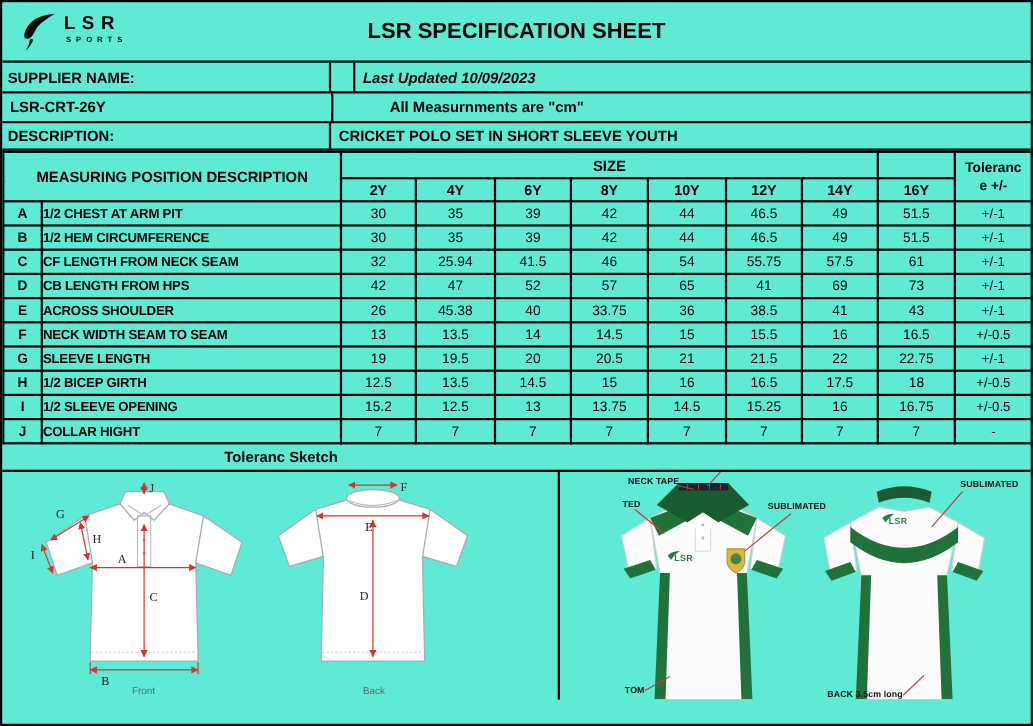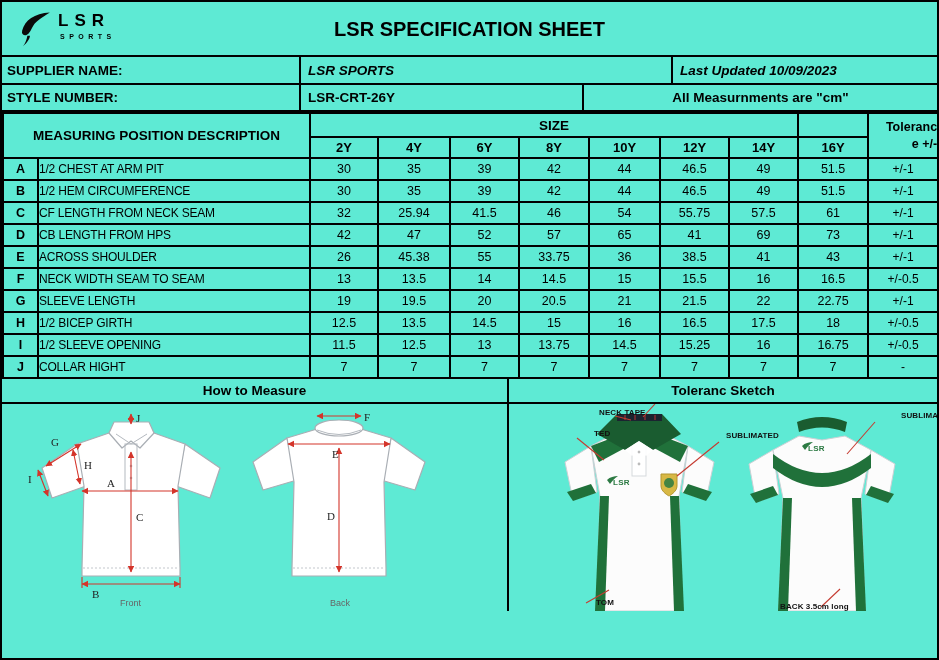--- a/index.html
+++ b/index.html
@@ -30,24 +30,24 @@
   .v-italic{font-style:italic;}
   .info-extra{border-left:2px solid #000;font-weight:bold;font-size:13.5px;padding-left:7px;}
   .extra-italic{font-style:italic;margin-left:20px;}
   .extra-center{justify-content:center;padding-left:0;}
   
   table.spec{border-collapse:collapse;table-layout:fixed;width:935px;}
   table.spec th,table.spec td{border:2px solid #000;padding:0;box-sizing:border-box;overflow:hidden;white-space:nowrap;}
   th.pos-h{font-size:13.5px;font-weight:bold;text-align:center;}
   th.size-h{font-size:13.5px;font-weight:bold;text-align:center;height:24px;}
   th.empty-h{height:24px;}
-  th.tol-h{font-size:12.5px;font-weight:bold;text-align:right;padding-left:4px;line-height:1.3;}
+  th.tol-h{font-size:12.5px;font-weight:bold;text-align:center;padding-left:4px;line-height:1.3;}
   th.size-lbl{font-size:13px;font-weight:bold;text-align:center;height:21px;}
   td.c-letter{font-size:12.5px;font-weight:bold;text-align:center;height:22px;}
-  td.c-desc{font-size:12px;font-weight:normal;text-align:left;padding-left:5px;letter-spacing:-0.2px;margin-top:28px;}
+  td.c-desc{font-size:12px;font-weight:bold;text-align:left;padding-left:5px;letter-spacing:-0.2px;margin-top:28px;}
   td.c-val{font-size:12.5px;text-align:center;}
   td.c-tol{font-size:12px;text-align:center;}
   
   .bottom-headers{display:grid;grid-template-columns:507px 1fr;border-bottom:2px solid #000;height:23px;}
   .bottom-headers>div{display:flex;align-items:center;justify-content:center;font-weight:bold;font-size:13.5px;}
   .bh-left{border-right:2px solid #000;box-sizing:border-box;}
   .panels{display:grid;grid-template-columns:507px 1fr;height:207px;}
   .panel{position:relative;overflow:hidden;}
   .panel-left{border-right:2px solid #000;box-sizing:border-box;}
   .panel svg{display:block;}
@@ -56,21 +56,21 @@
   .thin{fill:none;stroke:#b4b9bf;stroke-width:1;}
   .hemline{fill:none;stroke:#c3c7cc;stroke-width:1;stroke-dasharray:2 2;}
   .arr{stroke:#d4342a;stroke-width:1.1;fill:none;}
   .mletter{font-family:"Liberation Serif",serif;font-size:11px;fill:#222;}
   .caption{font-size:9px;fill:#666;}
   
   .grn{fill:#20713a;}
   .grn-d{fill:#1a5c30;}
   .shirt{fill:#fcfcfc;stroke:#ccd1d5;stroke-width:1;}
   .ann-line{stroke:#c53b31;stroke-width:1.1;fill:none;}
-  .g-ann{position:absolute;font-size:8px;font-weight:bold;color:#111;white-space:nowrap;letter-spacing:0.1px;margin-left:28px;}
+  .g-ann{position:absolute;font-size:8px;font-weight:bold;color:#111;white-space:nowrap;letter-spacing:0.1px;}
   .ga-0{left:62px;top:4px;}
   .ga-1{left:57px;top:25px;}
   .ga-2{left:189px;top:27px;}
   .ga-3{left:364px;top:7px;}
   .ga-4{left:59px;top:194px;}
   .ga-5{left:243px;top:198px;}
   .slogo{font-size:8px;font-weight:bold;fill:#2c7a43;letter-spacing:0.3px;}
 </style>
 </head>
 <body>
@@ -86,27 +86,29 @@
       <div class="logo-text">
         <span class="logo-brand">LSR</span>
         <span class="logo-sub">SPORTS</span>
       </div>
     </div>
     <div class="sheet-title">LSR SPECIFICATION SHEET</div>
   </div>
 
   <div class="info-row r1">
     <div class="info-label">SUPPLIER NAME:</div>
-    <div class="info-value v-italic">LSR SPORTS</div>
     <div class="info-extra extra-italic">Last Updated 10/09/2023</div>
   </div>
   <div class="info-row r2">
-    <div class="info-label">STYLE NUMBER:</div>
     <div class="info-value">LSR-CRT-26Y</div>
     <div class="info-extra extra-center">All Measurnments are "cm"</div>
+  </div>
+  <div class="info-row r3">
+    <div class="info-label">DESCRIPTION:</div>
+    <div class="info-value">CRICKET POLO SET IN SHORT SLEEVE YOUTH</div>
   </div>
 
   <table class="spec">
     <colgroup>
       <col style="width:35px">
         <col style="width:272px">
       <col style="width:68px">
         <col style="width:72px">
         <col style="width:69px">
         <col style="width:70px">
@@ -188,21 +190,21 @@
           <td class="c-val">41</td>
           <td class="c-val">69</td>
           <td class="c-val">73</td>
           <td class="c-tol">+/-1</td>
         </tr>
         <tr>
           <td class="c-letter">E</td>
           <td class="c-desc">ACROSS SHOULDER</td>
           <td class="c-val">26</td>
           <td class="c-val">45.38</td>
-          <td class="c-val">55</td>
+          <td class="c-val">40</td>
           <td class="c-val">33.75</td>
           <td class="c-val">36</td>
           <td class="c-val">38.5</td>
           <td class="c-val">41</td>
           <td class="c-val">43</td>
           <td class="c-tol">+/-1</td>
         </tr>
         <tr>
           <td class="c-letter">F</td>
           <td class="c-desc">NECK WIDTH SEAM TO SEAM</td>
@@ -238,21 +240,21 @@
           <td class="c-val">15</td>
           <td class="c-val">16</td>
           <td class="c-val">16.5</td>
           <td class="c-val">17.5</td>
           <td class="c-val">18</td>
           <td class="c-tol">+/-0.5</td>
         </tr>
         <tr>
           <td class="c-letter">I</td>
           <td class="c-desc">1/2 SLEEVE OPENING</td>
-          <td class="c-val">11.5</td>
+          <td class="c-val">15.2</td>
           <td class="c-val">12.5</td>
           <td class="c-val">13</td>
           <td class="c-val">13.75</td>
           <td class="c-val">14.5</td>
           <td class="c-val">15.25</td>
           <td class="c-val">16</td>
           <td class="c-val">16.75</td>
           <td class="c-tol">+/-0.5</td>
         </tr>
         <tr>
@@ -265,21 +267,20 @@
           <td class="c-val">7</td>
           <td class="c-val">7</td>
           <td class="c-val">7</td>
           <td class="c-val">7</td>
           <td class="c-tol">-</td>
         </tr>
       </tbody>
   </table>
 
   <div class="bottom-headers">
-    <div class="bh-left">How to Measure</div>
     <div>Toleranc Sketch</div>
   </div>
 
   <div class="panels">
 
     <div class="panel panel-left">
       <svg width="507" height="207" viewBox="0 0 507 207">
         <defs>
           <marker id="ae" markerWidth="7" markerHeight="7" refX="5.5" refY="3" orient="auto">
               <path d="M0,0 L6,3 L0,6 Z" fill="#d4342a"></path>

